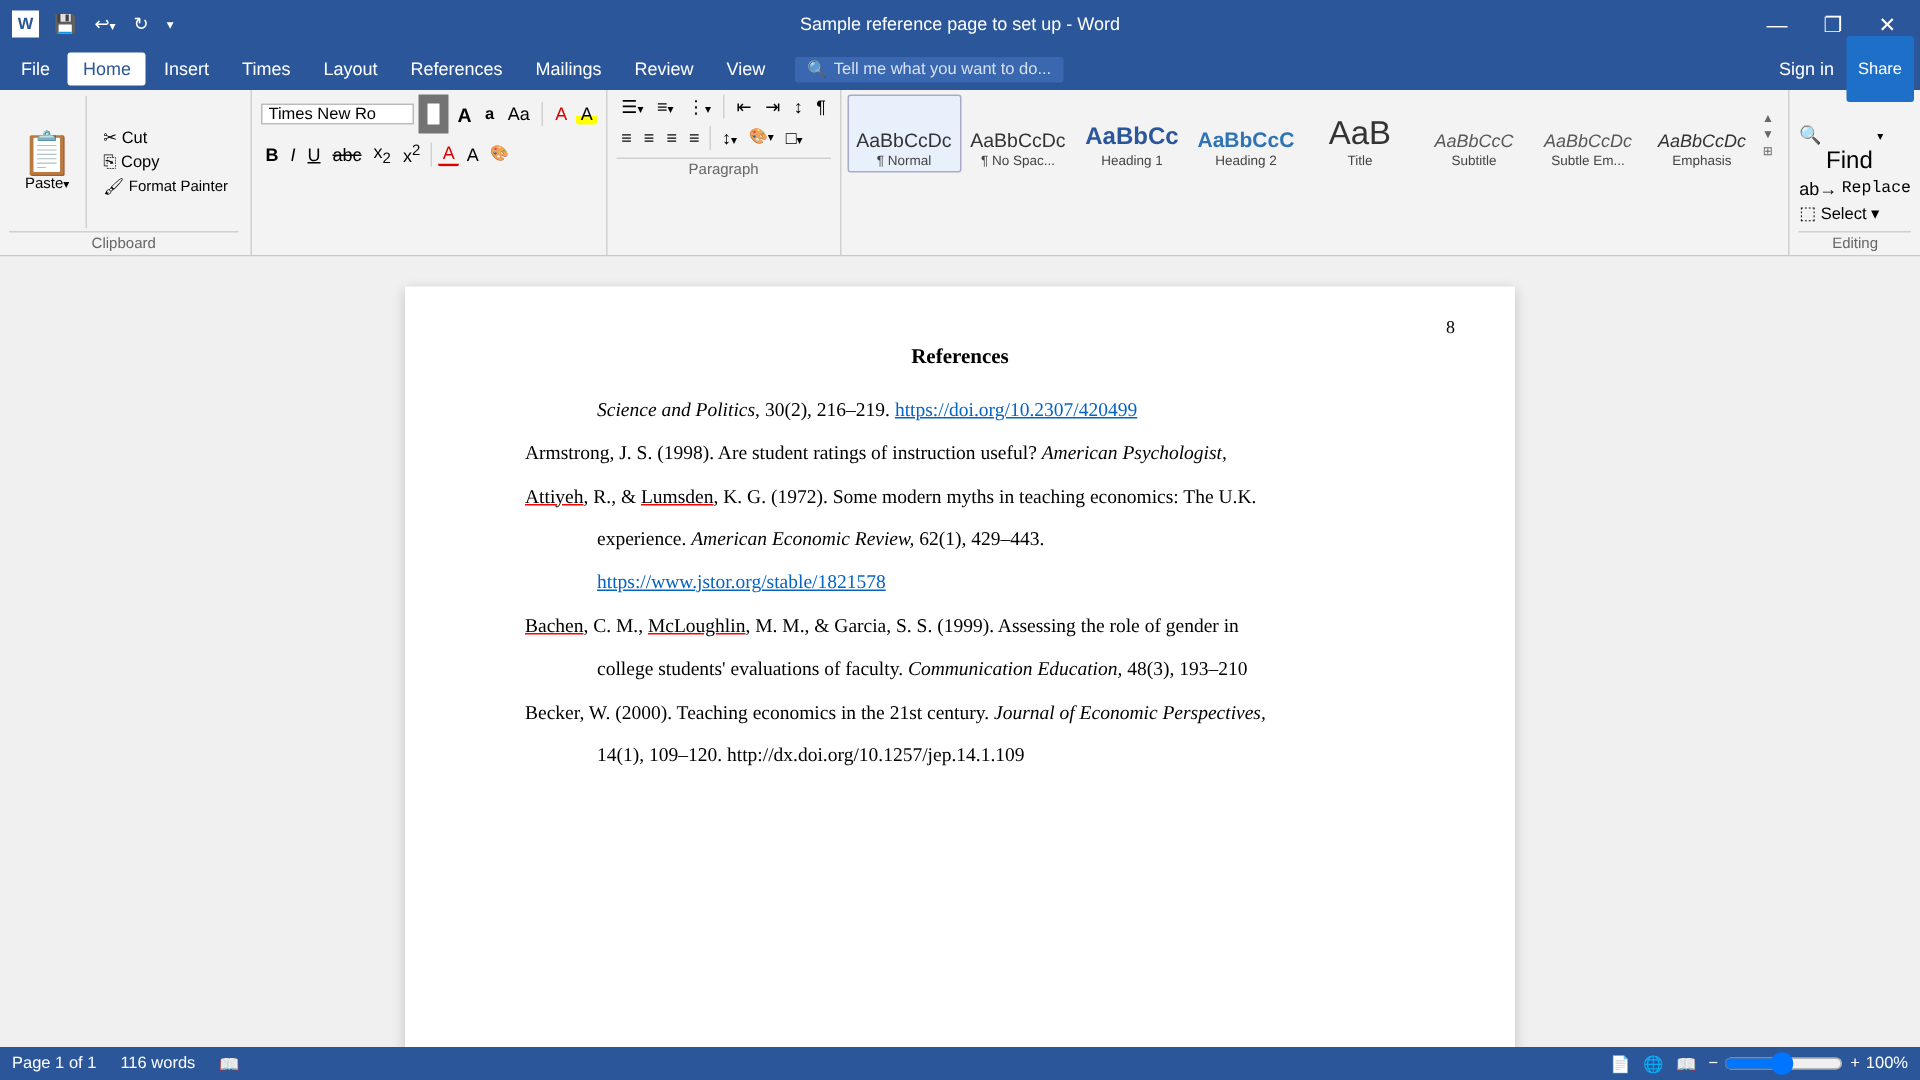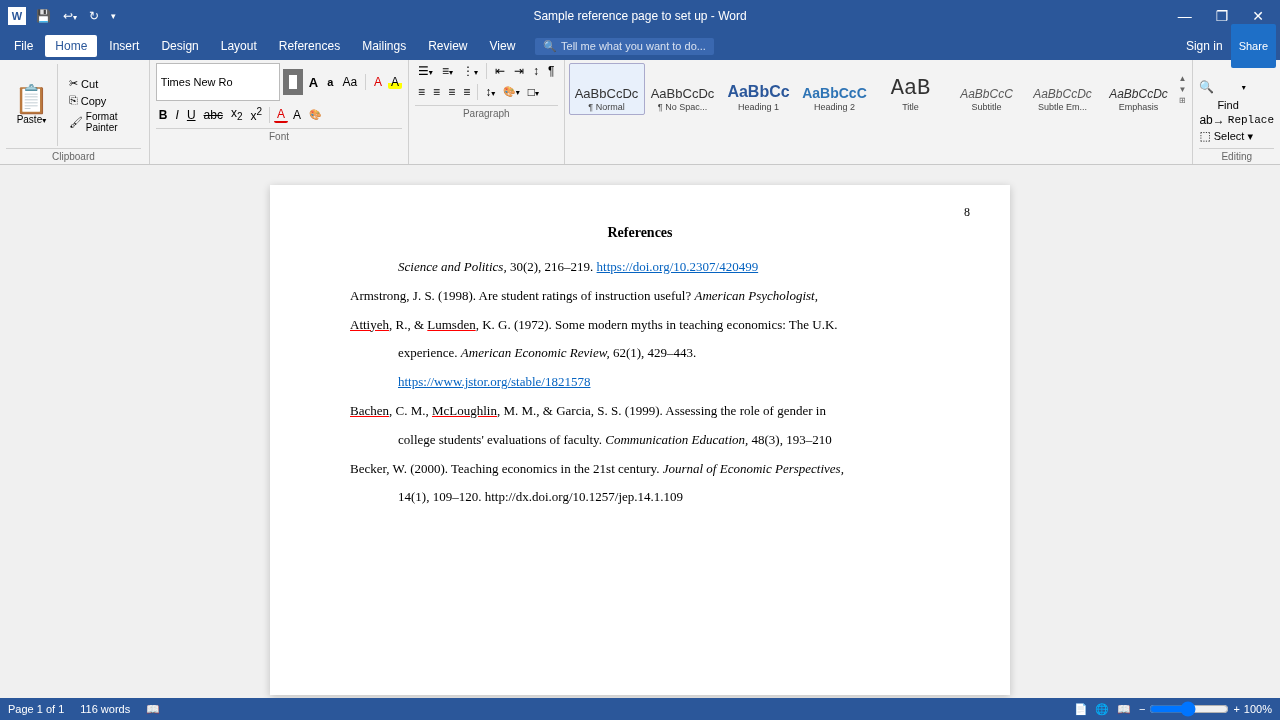--- a/index.html
+++ b/index.html
@@ -57,23 +57,23 @@
     
     .font-row {
       display: flex;
       align-items: center;
       gap: 3px;
       margin-bottom: 2px;
     }
     .font-select {
       border: 1px solid #bbb;
       background: white;
-      padding: 12px 4px;
+      padding: 0 4px;
       font-size: 11px;
-      width: 124px;
+      width: 102px;
       cursor: pointer;
     }
     .font-size-select {
       border: 6px solid #737373;
       background: white;
       padding: 1px 4px;
       font-size: 11px;
       width: 14px;
       cursor: pointer;
     }
@@ -255,21 +255,21 @@
     <span class="title-btn">—</span>
     <span class="title-btn">❐</span>
     <span class="title-btn">✕</span>
   </div>
 </div>
 
 <div class="menu-bar">
   <span class="menu-item">File</span>
   <span class="menu-item active">Home</span>
   <span class="menu-item">Insert</span>
-  <span class="menu-item">Design</span>
+  <span class="menu-item">Times</span>
   <span class="menu-item">Layout</span>
   <span class="menu-item">References</span>
   <span class="menu-item">Mailings</span>
   <span class="menu-item">Review</span>
   <span class="menu-item">View</span>
   <div class="search-box">
     <span>🔍</span>
     <span>Tell me what you want to do...</span>
   </div>
   <div class="sign-in-area">
@@ -322,21 +322,20 @@
       <button class="btn-sm" style="font-style:italic;">I</button>
       <button class="btn-sm" style="text-decoration:underline;">U</button>
       <button class="btn-sm" style="text-decoration:line-through;">abc</button>
       <button class="btn-sm">x<sub>2</sub></button>
       <button class="btn-sm">x<sup>2</sup></button>
       <div class="sep"></div>
       <button class="btn-sm" style="color:#d00;border-bottom:2px solid #d00;">A</button>
       <button class="btn-sm">A</button>
       <button class="btn-sm" style="font-size:10px;">🎨</button>
     </div>
-    <div class="rsec-label">Font</div>
   </div>
 
   <div class="para-grp">
     <div class="font-row">
       <button class="btn-sm">☰<span style="font-size:8px">▾</span></button>
       <button class="btn-sm">≡<span style="font-size:8px">▾</span></button>
       <button class="btn-sm">⋮<span style="font-size:8px">▾</span></button>
       <div class="sep"></div>
       <button class="btn-sm">⇤</button>
       <button class="btn-sm">⇥</button>
@@ -373,21 +372,21 @@
         <div class="style-box-text" style="font-size:16px;color:#2b579a;font-weight:bold;">AaBbCc</div>
         <div class="style-box-label">Heading 1</div>
       </div>
 
       <div class="style-box">
         <div class="style-box-text" style="font-size:14px;color:#2e74b5;font-weight:bold;">AaBbCcC</div>
         <div class="style-box-label">Heading 2</div>
       </div>
 
       <div class="style-box">
-        <div class="style-box-text" style="font-size:22px;color:#333;font-family:Liberation Mono, monospace;">AaB</div>
+        <div class="style-box-text" style="font-size:22px;color:#333;">AaB</div>
         <div class="style-box-label">Title</div>
       </div>
 
       <div class="style-box">
         <div class="style-box-text" style="font-size:12px;color:#595959;font-style:italic;">AaBbCcC</div>
         <div class="style-box-label">Subtitle</div>
       </div>
 
       <div class="style-box">
         <div class="style-box-text" style="font-size:12px;color:#595959;font-style:italic;">AaBbCcDc</div>
@@ -404,21 +403,21 @@
         <div class="scroll-arrow">▼</div>
         <div class="scroll-arrow">⊞</div>
       </div>
     </div>
   </div>
 
   <div class="editing-grp">
     <div style="display:flex;flex-direction:column;gap:2px;">
       <div style="display:flex;align-items:center;gap:3px;cursor:pointer;">
         <span>🔍</span>
-        <span style="font-size:11px;margin-top:36px;">Find</span>
+        <span style="font-size:16px;margin-top:36px;">Find</span>
         <span style="font-size:8px;">▾</span>
       </div>
       <div style="display:flex;align-items:center;gap:3px;cursor:pointer;">
         <span>ab→</span>
         <span style="font-size:11px;font-family:Liberation Mono, monospace;">Replace</span>
       </div>
       <div style="display:flex;align-items:center;gap:3px;cursor:pointer;">
         <span>⬚</span>
         <span style="font-size:11px;">Select ▾</span>
       </div>

